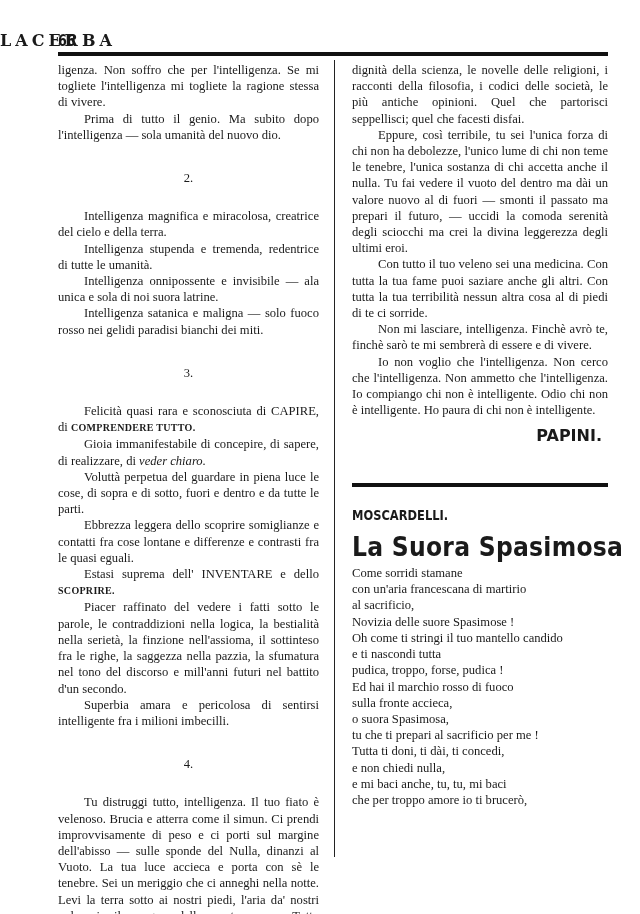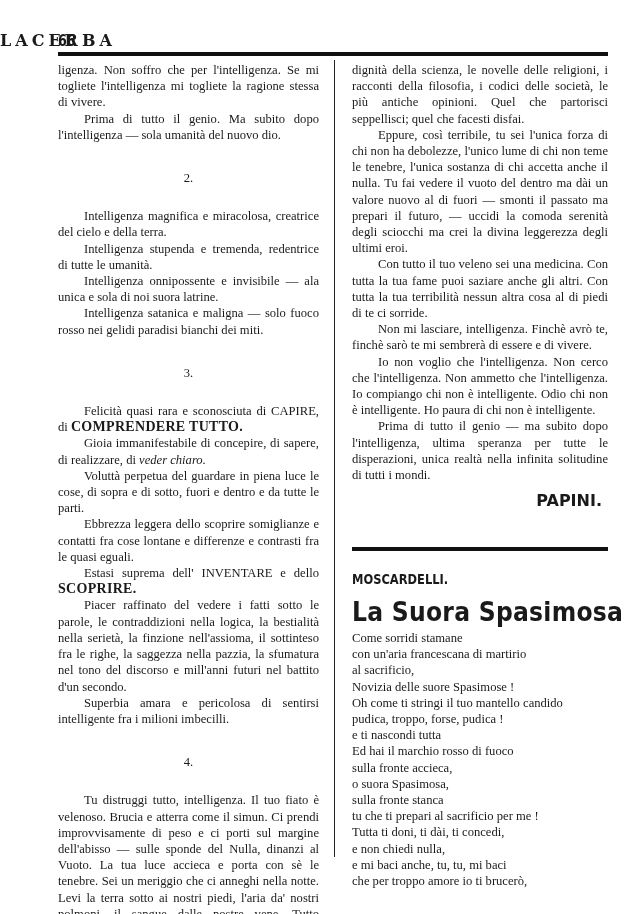--- a/index.html
+++ b/index.html
@@ -11,21 +11,21 @@
          font-family:"DejaVu Serif", serif; font-weight:bold; font-size:16px; letter-spacing:4px; }
   .head-rule { position:absolute; left:58px; top:52px; width:550px; height:4px; background:#111; }
   .col-divider { position:absolute; left:334px; top:60px; width:1px; height:797px; background:#222; }
   .col { position:absolute; top:62px; font-size:12.6px; line-height:16.2px; text-align:justify; }
   .col-left { left:58px; width:261px; }
   .col-right { left:352px; width:256px; }
   .col p { margin:0; }
   .col p.ind { text-indent:26px; }
   .col p.cont { text-indent:0; }
   .section-num { text-align:center; margin:27px 0 22px 0; font-size:12.6px; }
-  .strong-caps { font-weight:bold; font-family:"Liberation Serif", serif; font-size:14px; letter-spacing:0.3px; }
+  .strong-caps { font-weight:bold; font-family:"Liberation Serif", serif; font-size:10px; letter-spacing:0.3px; }
   .signature { text-align:right; font-family:"DejaVu Sans", sans-serif; font-weight:bold; font-size:16px;
                margin-top:10px; margin-right:6px; }
   .sep-rule { height:4px; background:#111; margin:38px 0 0 0; }
   .author { font-family:"DejaVu Sans", sans-serif; font-weight:bold; font-size:13.5px; margin-top:20px;
             transform:scaleX(0.85); transform-origin:left; }
   .poem-title { font-family:"DejaVu Sans", sans-serif; font-weight:bold; font-size:27px; margin-top:16px;
                 white-space:nowrap; transform:scaleX(0.87); transform-origin:left; letter-spacing:0.3px; }
   .poem { margin-top:10px; text-align:left; }
   .poem div { white-space:nowrap; }
 </style>
@@ -59,38 +59,36 @@
   <div class="section-num">4.</div>
   <p class="ind">Tu distruggi tutto, intelligenza. Il tuo fiato è velenoso. Brucia e atterra come il simun. Ci prendi improvvisamente di peso e ci porti sul margine dell'abisso — sulle sponde del Nulla, dinanzi al Vuoto. La tua luce accieca e porta con sè le tenebre. Sei un meriggio che ci anneghi nella notte. Levi la terra sotto ai nostri piedi, l'aria da' nostri polmoni, il sangue dalle nostre vene. Tutto consumi, annienti e dissolvi. Non resistono dinanzi a te gl'incantesimi del sentimento, le</p>
 </div>
 
 <div class="col col-right">
   <p class="cont">dignità della scienza, le novelle delle religioni, i racconti della filosofia, i codici delle società, le più antiche opinioni. Quel che partorisci seppellisci; quel che facesti disfai.</p>
   <p class="ind">Eppure, così terribile, tu sei l'unica forza di chi non ha debolezze, l'unico lume di chi non teme le tenebre, l'unica sostanza di chi accetta anche il nulla. Tu fai vedere il vuoto del dentro ma dài un valore nuovo al di fuori — smonti il passato ma prepari il futuro, — uccidi la comoda serenità degli sciocchi ma crei la divina leggerezza degli ultimi eroi.</p>
   <p class="ind">Con tutto il tuo veleno sei una medicina. Con tutta la tua fame puoi saziare anche gli altri. Con tutta la tua terribilità nessun altra cosa al di piedi di te ci sorride.</p>
   <p class="ind">Non mi lasciare, intelligenza. Finchè avrò te, finchè sarò te mi sembrerà di essere e di vivere.</p>
   <p class="ind">Io non voglio che l'intelligenza. Non cerco che l'intelligenza. Non ammetto che l'intelligenza. Io compiango chi non è intelligente. Odio chi non è intelligente. Ho paura di chi non è intelligente.</p>
-  <p class="ind">Prima di tutto il genio — ma subito dopo l'intelligenza, ultima speranza per tutte le disperazioni, unica realtà nella infinita solitudine di tutti i mondi.</p>
   <div class="signature">PAPINI.</div>
 
   <div class="sep-rule"></div>
   <div class="author">MOSCARDELLI.</div>
   <div class="poem-title">La Suora Spasimosa</div>
   <div class="poem">
     <div>Come sorridi stamane</div>
     <div>con un'aria francescana di martirio</div>
     <div>al sacrificio,</div>
     <div>Novizia delle suore Spasimose !</div>
     <div>Oh come ti stringi il tuo mantello candido</div>
+    <div>e ti nascondi tutta</div>
     <div>pudica, troppo, forse, pudica !</div>
-    <div>e ti nascondi tutta</div>
     <div>Ed hai il marchio rosso di fuoco</div>
     <div>sulla fronte accieca,</div>
     <div>o suora Spasimosa,</div>
-    <div>sulla fronte stanca</div>
     <div>tu che ti prepari al sacrificio per me !</div>
     <div>Tutta ti doni, ti dài, ti concedi,</div>
     <div>e non chiedi nulla,</div>
     <div>e mi baci anche, tu, tu, mi baci</div>
     <div>che per troppo amore io ti brucerò,</div>
 
   </div>
 </div>
 
 </body></html>

